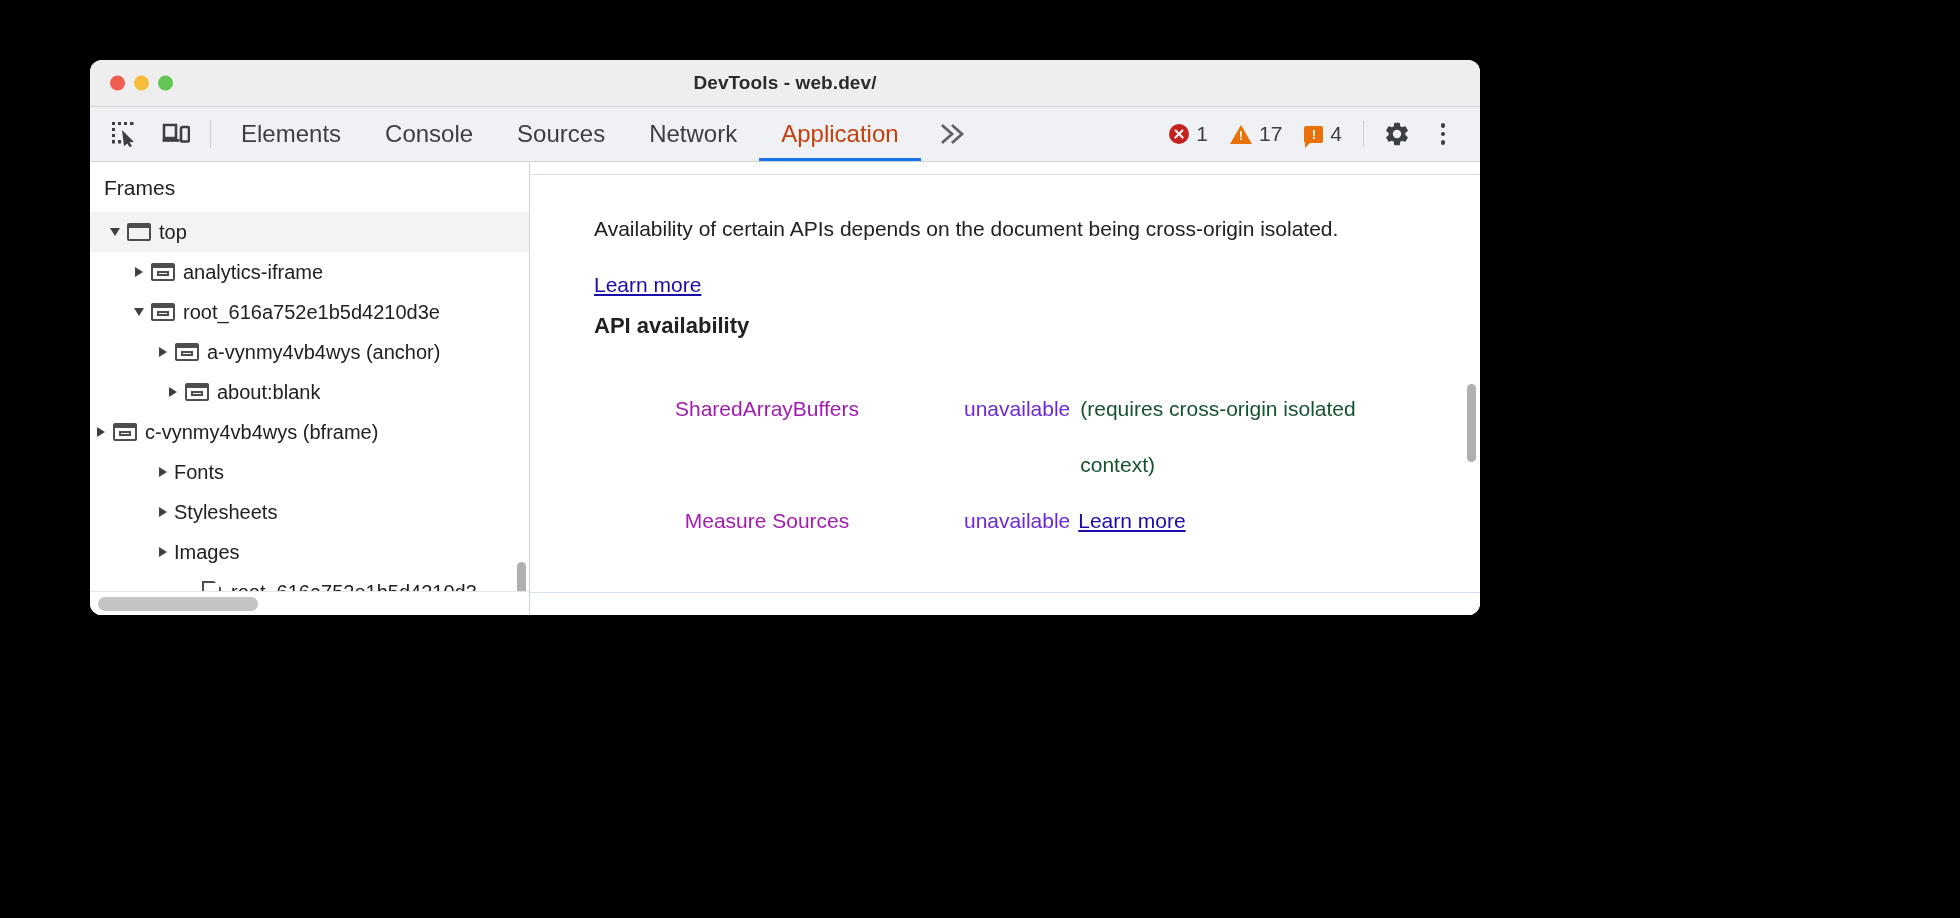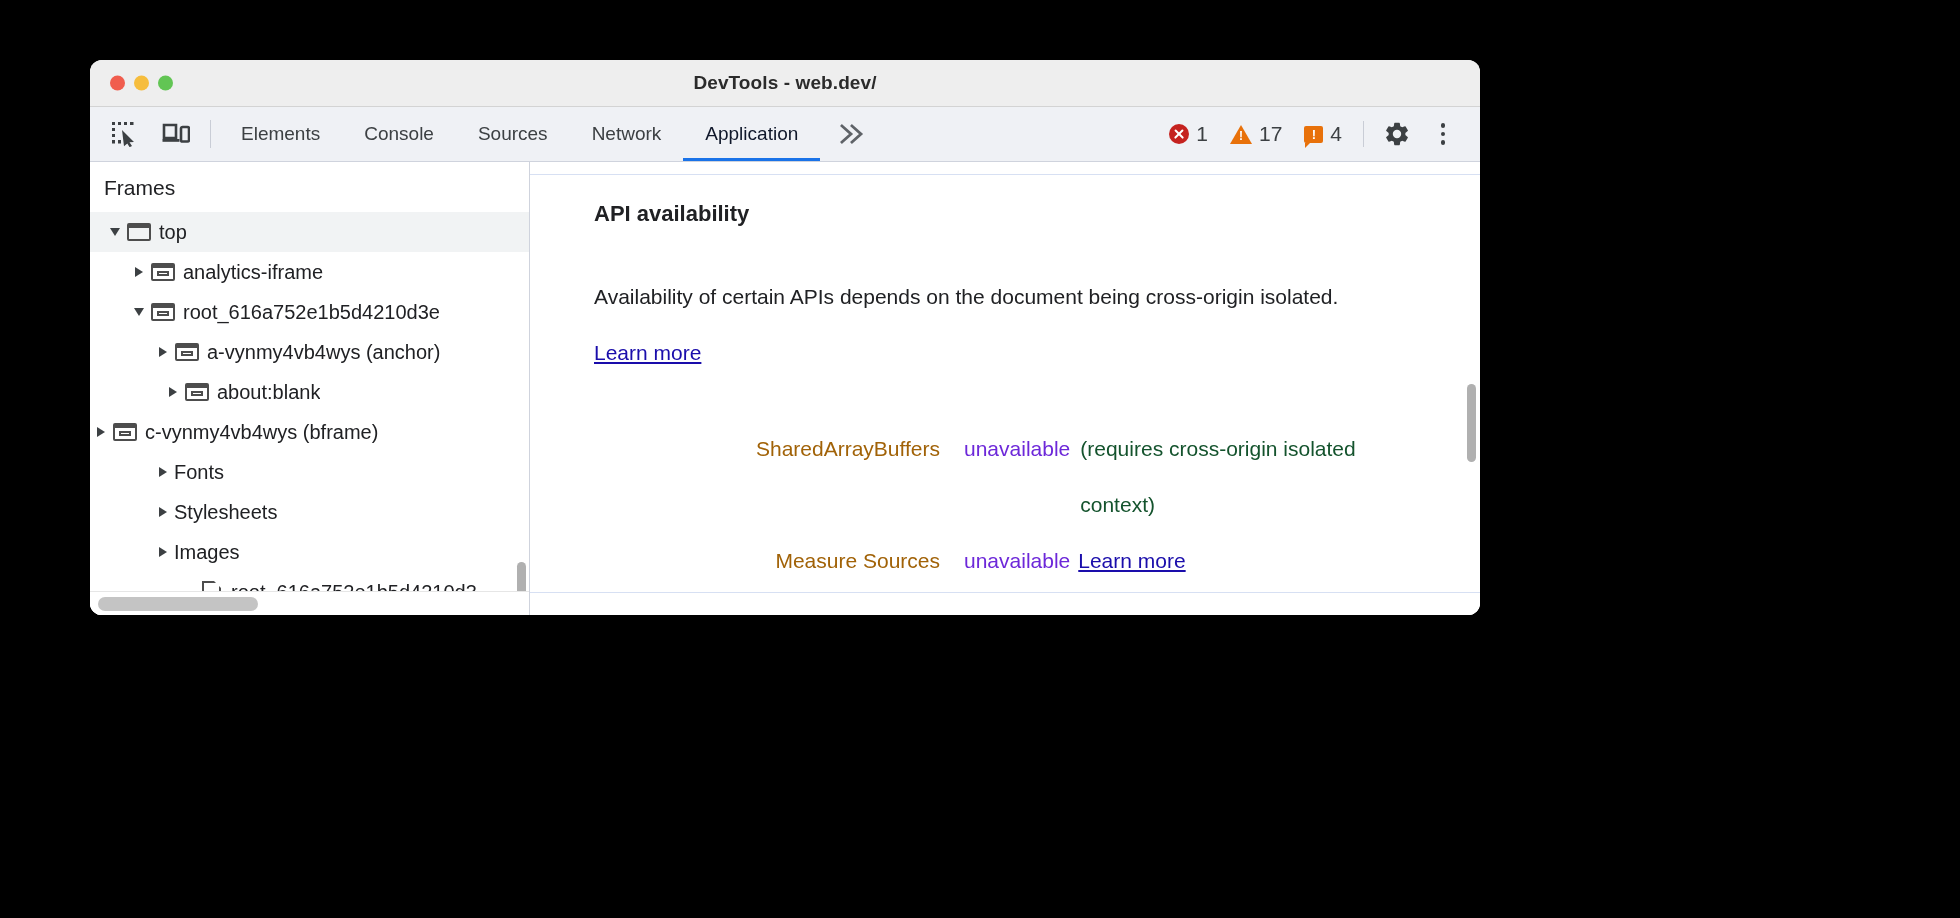--- a/index.html
+++ b/index.html
@@ -58,26 +58,26 @@
     align-items: center; justify-content: center;
     cursor: pointer;
   }
   .tb-sep {
     width: 1px; margin: 13px 8px;
     background: #c9cdd6;
   }
   .tab {
     display: flex; align-items: center;
     padding: 0 22px;
-    font-size: 19px; color: #3c4043;
+    font-size: 24px; color: #3c4043;
     cursor: pointer; position: relative;
     white-space: nowrap;
     justify-content: center;
   }
-  .tab.active { color: #0f172a; }
+  .tab.active { color: #c2410c; }
   .tab.active::after {
     content: ""; position: absolute;
     left: 0; right: 0; bottom: 0; height: 3px;
     background: #1a73e8;
   }
   .tab-more {
     display: flex; align-items: center;
     padding: 0 18px; cursor: pointer;
   }
   #tabbar-right {
@@ -254,22 +254,22 @@
     line-height: 56px; max-width: 790px;
   }
   #api-desc a { color: #1a0dab; }
   .kv-table { margin-top: 40px; }
   .kv-row {
     display: flex; align-items: flex-start;
     line-height: 56px; font-size: 21px; color: #3c4043;
   }
   .kv-key {
     width: 370px; flex: 0 0 370px;
-    text-align: right; padding-right: 24px;
-    color: #a16207;
+    text-align: center; padding-right: 24px;
+    color: #a21caf;
   }
   .kv-val { color: #6d28d9; }
   .kv-note { color: #14532d; margin-left: 10px; max-width: 300px; }
   .kv-link { color: #1a0dab; margin-left: 8px; }
   a { text-decoration: underline; cursor: pointer; }
   #main-vscroll {
     position: absolute; right: 4px; top: 222px;
     width: 9px; height: 78px; border-radius: 5px;
     background: #b0b0b0; cursor: pointer;
   }
@@ -457,25 +457,25 @@
       <div id="sidebar-vscroll"></div>
       <div id="sidebar-hscroll-track">
         <div id="sidebar-hscroll"></div>
       </div>
     </div>
 
     <div id="main">
       <div class="hrule" id="main-top-rule"></div>
 
       <div id="main-inner">
-        <div id="api-heading">API availability</div>
-
         <div id="api-desc">
           <span>Availability of certain APIs depends on the document being cross-origin isolated. </span><a>Learn more</a>
         </div>
+
+        <div id="api-heading">API availability</div>
 
         <div class="kv-table">
           <div class="kv-row">
             <span class="kv-key">SharedArrayBuffers</span>
             <span class="kv-val">unavailable</span>
             <span class="kv-note">(requires cross-origin isolated context)</span>
           </div>
           <div class="kv-row">
             <span class="kv-key">Measure Sources</span>
             <span class="kv-val">unavailable</span>

